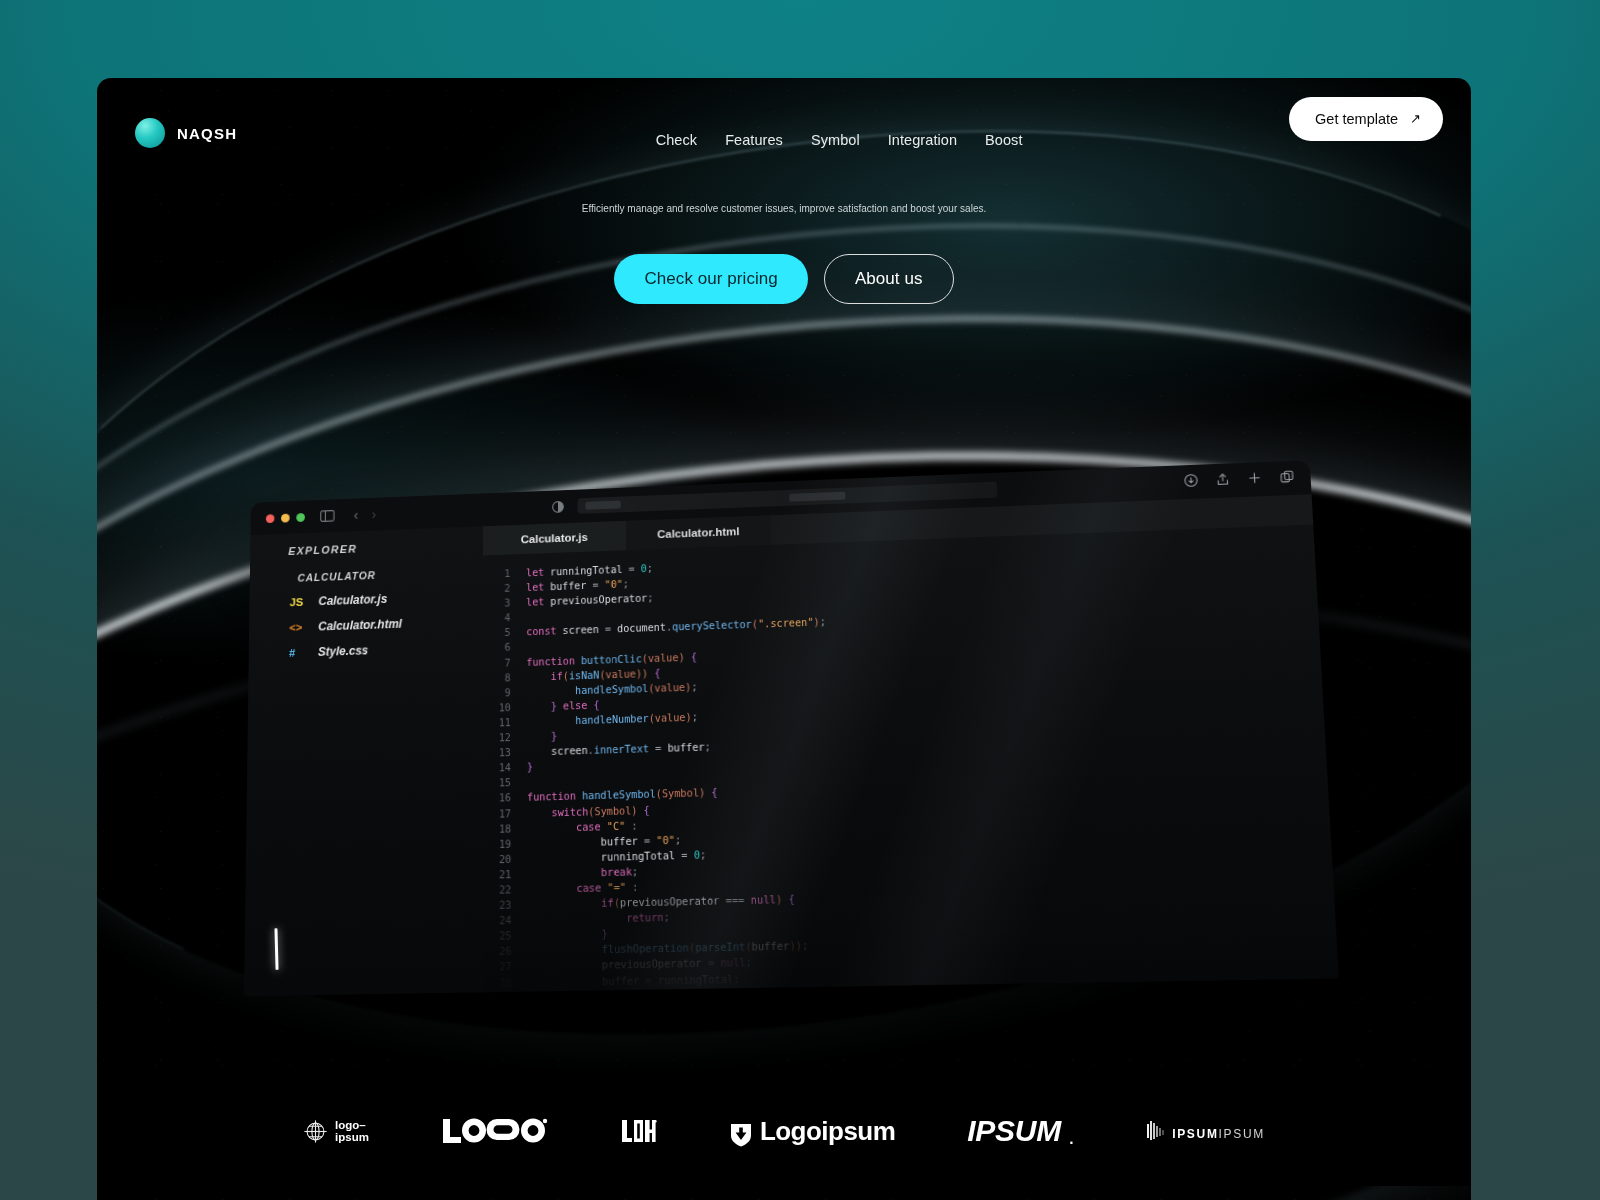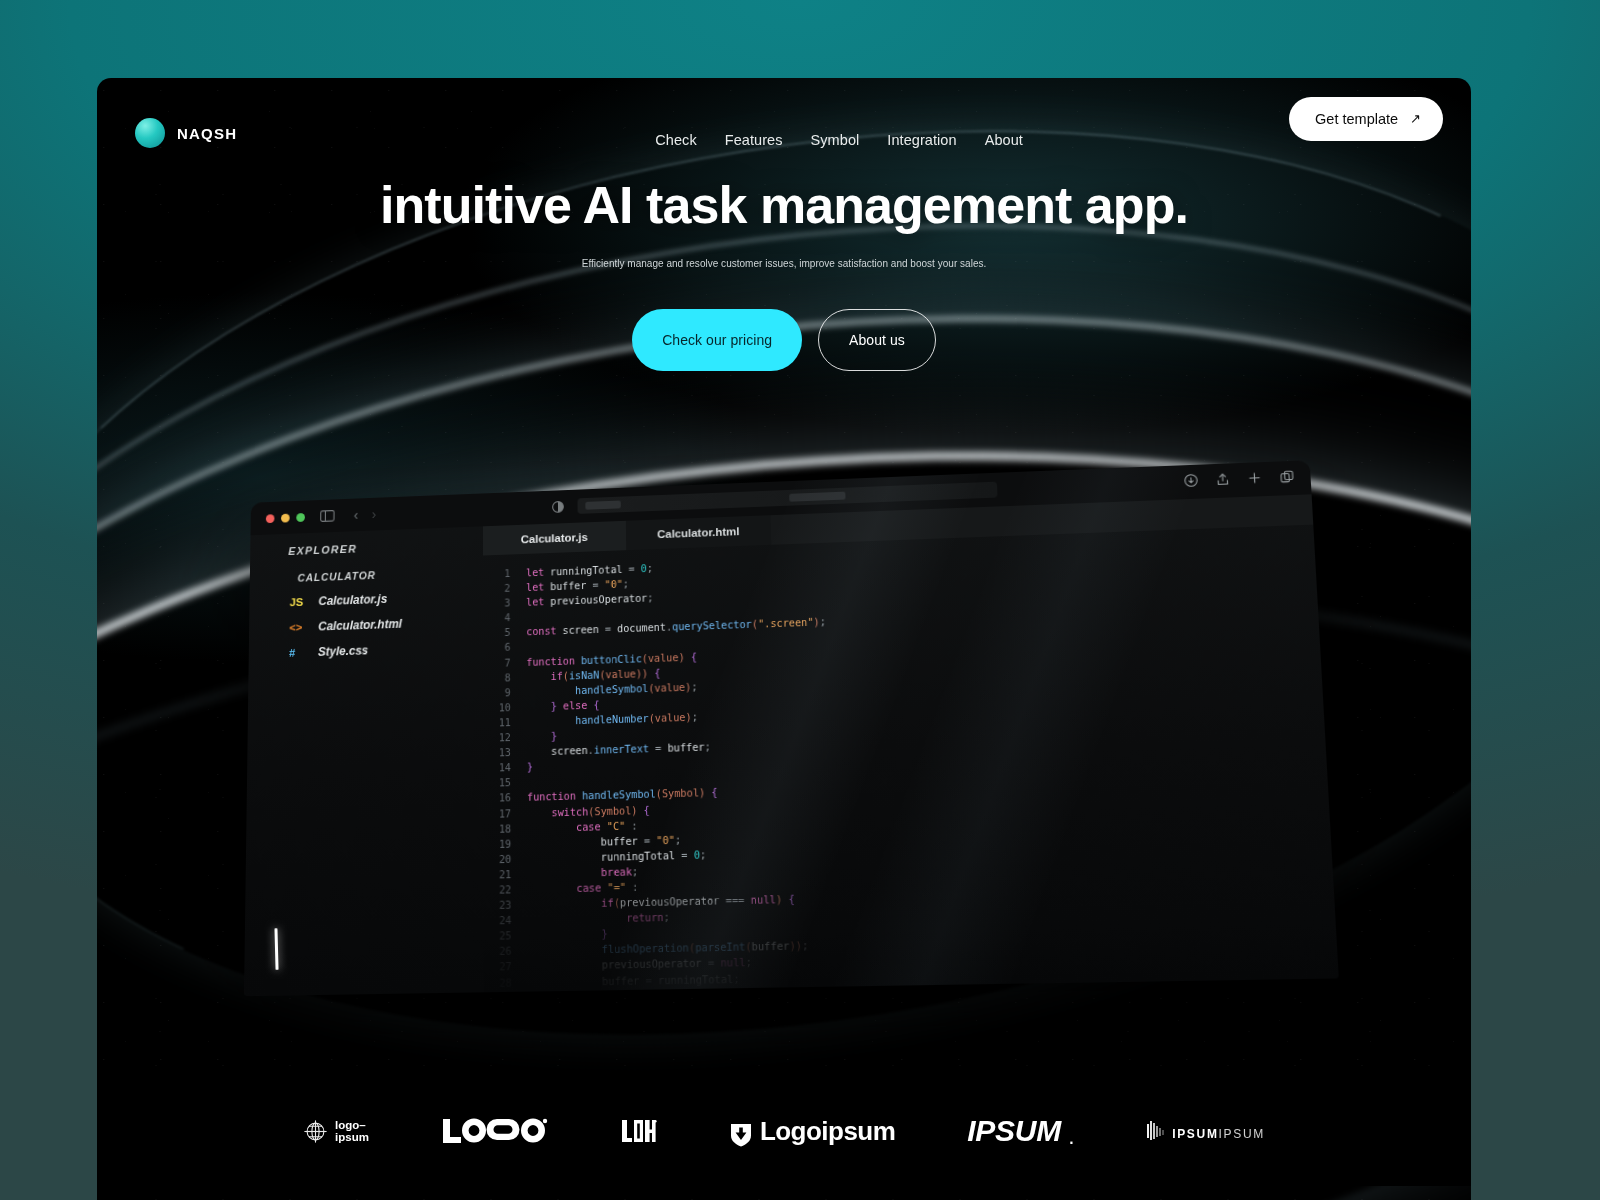--- a/index.html
+++ b/index.html
@@ -129,22 +129,22 @@
   }
   .hero h1 .l2 { display:block; }
   .hero .sub {
     margin-top:25px;
     color:#cfd6d8; font-size:10px; letter-spacing:.002em;
   }
   .hero-actions {
     margin-top:40px; display:flex; justify-content:center; gap:16px;
   }
   .btn {
-    border-radius:999px; font-size:14px; font-weight:500;
-    font-family:inherit; cursor:pointer; padding:22px 30px;
+    border-radius:999px; font-size:17px; font-weight:500;
+    font-family:inherit; cursor:pointer; padding:14px 30px;
     letter-spacing:.004em;
   }
   .btn-primary { background:#2FE9FF; color:#07262b; border:none; }
   .btn-ghost { background:transparent; color:#fff; border:1px solid rgba(255,255,255,.85); }
 
   
   .editor-stage {
     position:absolute; left:0; right:0; top:404px; height:516px;
     perspective:1500px; z-index:18;
   }
@@ -284,32 +284,31 @@
     <div class="brand">
       <span class="brand-mark"></span>
       <span class="brand-name">NAQSH</span>
     </div>
 
     <nav class="nav">
       <a href="#">Check</a>
       <a href="#">Features</a>
       <a href="#">Symbol</a>
       <a href="#">Integration</a>
-      <a href="#">About</a>
+      <a href="#">Boost</a>
     </nav>
 
     <button class="cta-pill">
       <span>Get template</span>
       <span class="arr">↗</span>
     </button>
   </header>
 
   <section class="hero">
     <h1>
-      <span class="l2">intuitive AI task management app.</span>
     </h1>
     <p class="sub">Efficiently manage and resolve customer issues, improve satisfaction and boost your sales.</p>
     <div class="hero-actions">
       <button class="btn btn-primary">Check our pricing</button>
       <button class="btn btn-ghost">About us</button>
     </div>
   </section>
 
   <div class="editor-stage">
     <div class="ed-cursor"></div>

